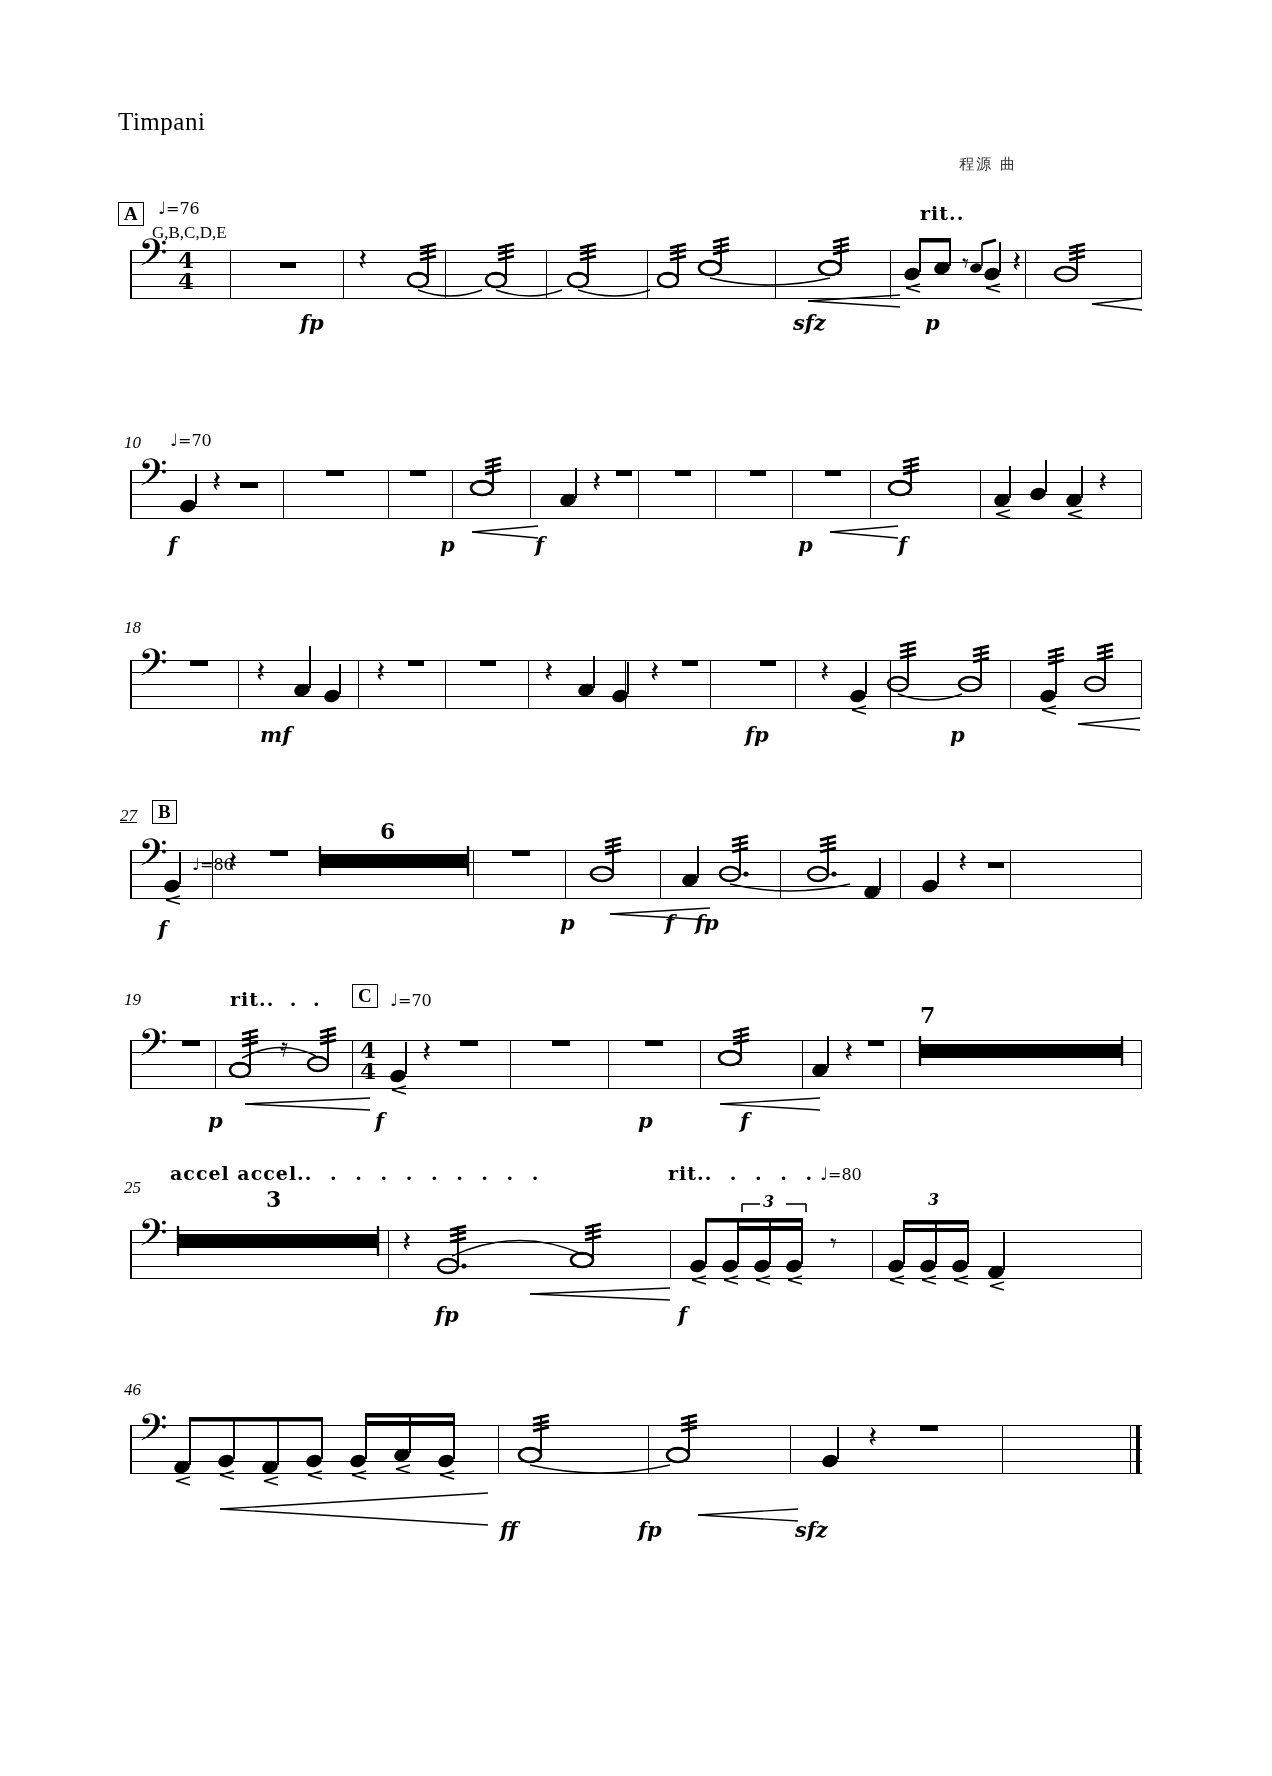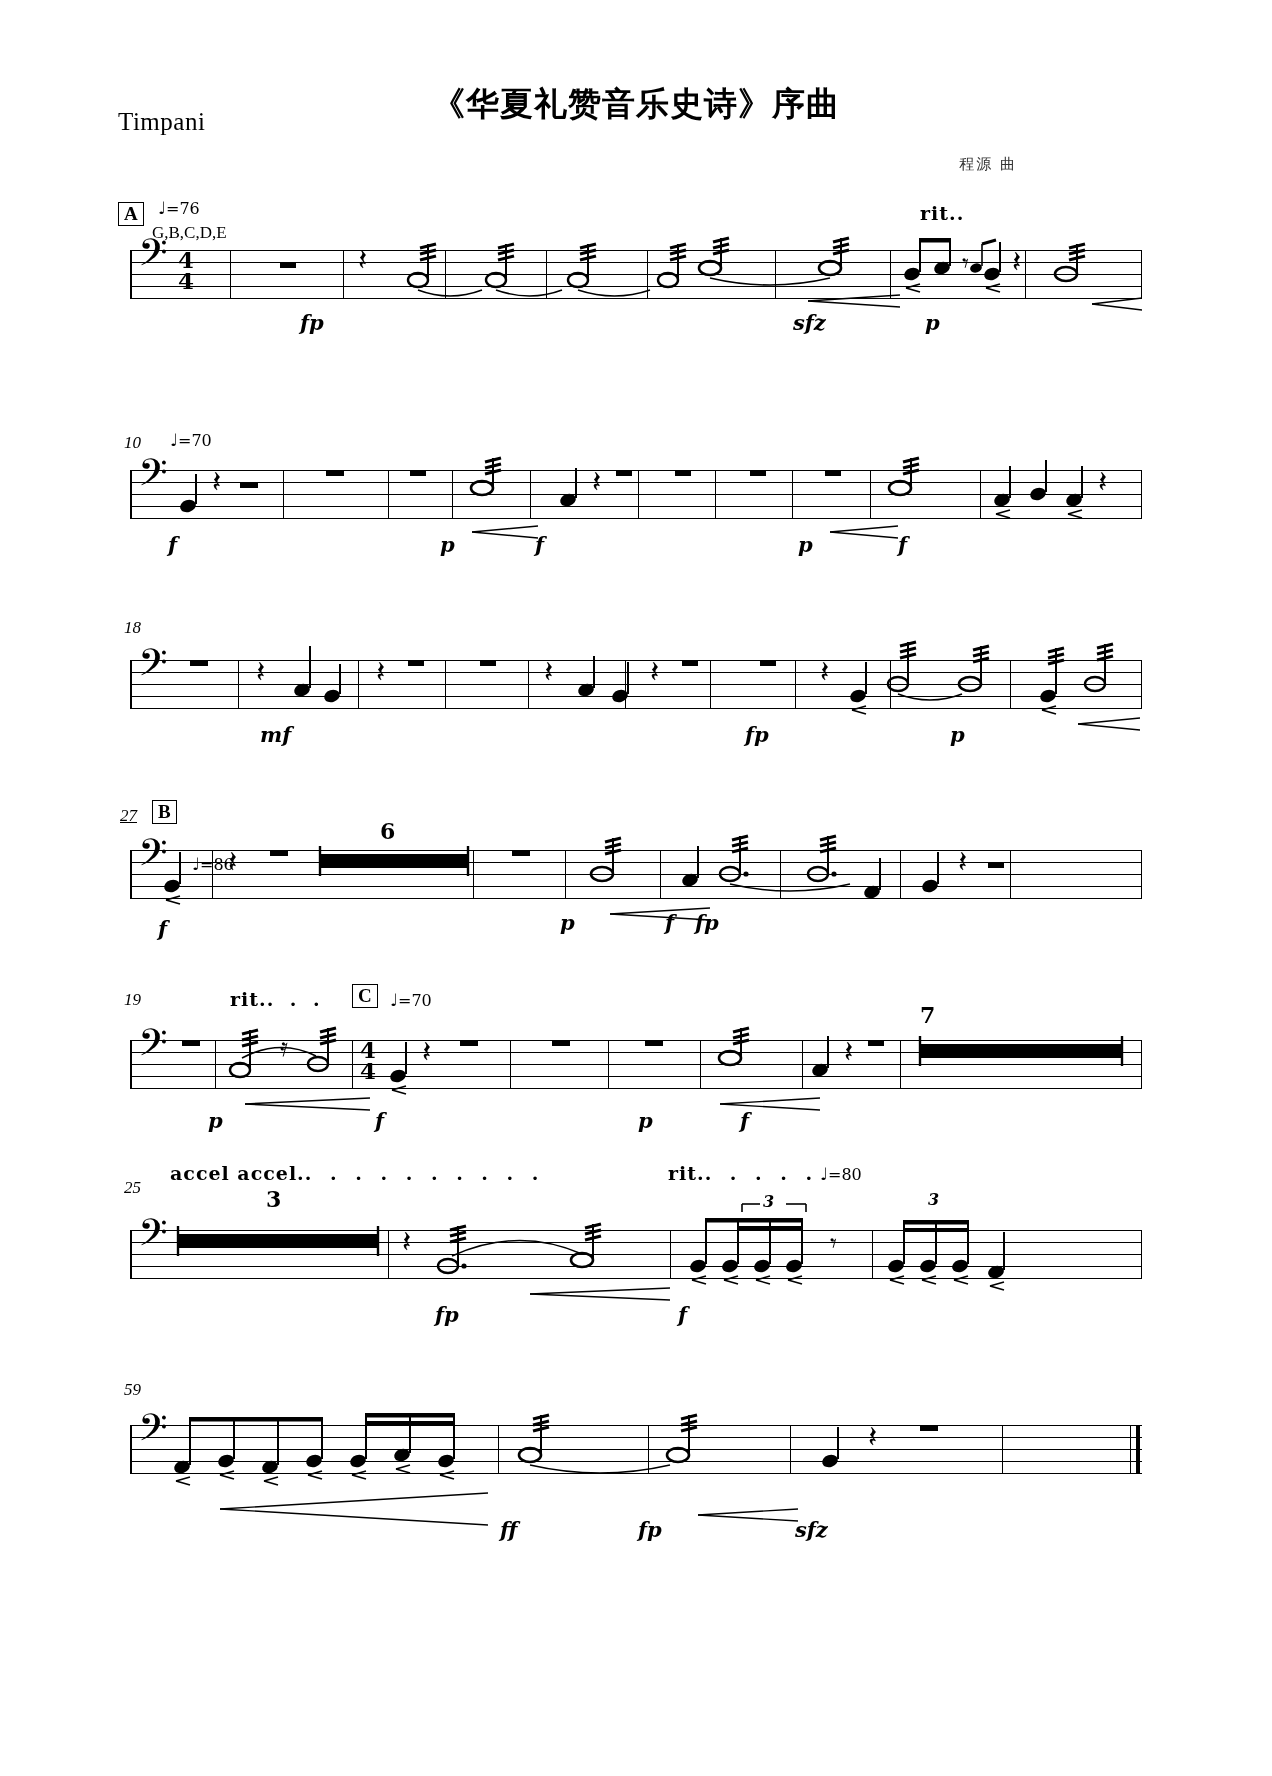--- a/index.html
+++ b/index.html
@@ -178,21 +178,20 @@
     height: 175px;
     overflow: visible;
   }
 </style>
 </head>
 <body>
 
 <div class="page">
 
   <div class="instrument-name">Timpani</div>
-  <div class="doc-title">《华夏礼赞音乐史诗》序曲</div>
   <div class="composer">程源 曲</div>
 
   <div class="system" style="top:250px;">
     <div class="rehearsal" style="left:-12px; top:-48px;">A</div>
     <div class="drum-tuning" style="left:22px; top:-27px;">G,B,C,D,E</div>
     <div class="tempo" style="left:28px; top:-52px;">
       <span class="note-glyph">♩</span><span>=76</span>
     </div>
     <div class="textdir" style="left:790px; top:-48px;">
       <span>rit.</span><span style="letter-spacing:6px;">.</span>
@@ -808,21 +807,21 @@
             <line x1="400" y1="126" x2="540" y2="120"></line>
           </g>
         </g>
       </svg>
     </div>
     <div class="expr" style="left:305px; top:72px;">fp</div>
     <div class="expr" style="left:548px; top:72px;">f</div>
   </div>
 
   <div class="system" style="top:1425px;">
-    <div class="measure-num" style="left:-6px; top:-45px;">59</div>
+    <div class="measure-num" style="left:-6px; top:-45px;">46</div>
     <div class="staff">
       <div class="line"></div>
       <div class="line"></div>
       <div class="line"></div>
       <div class="line"></div>
       <div class="line"></div>
 
       <div class="barline start" style="left:0px;"></div>
       <div class="clef" style="left:8px;">𝄢</div>
 

